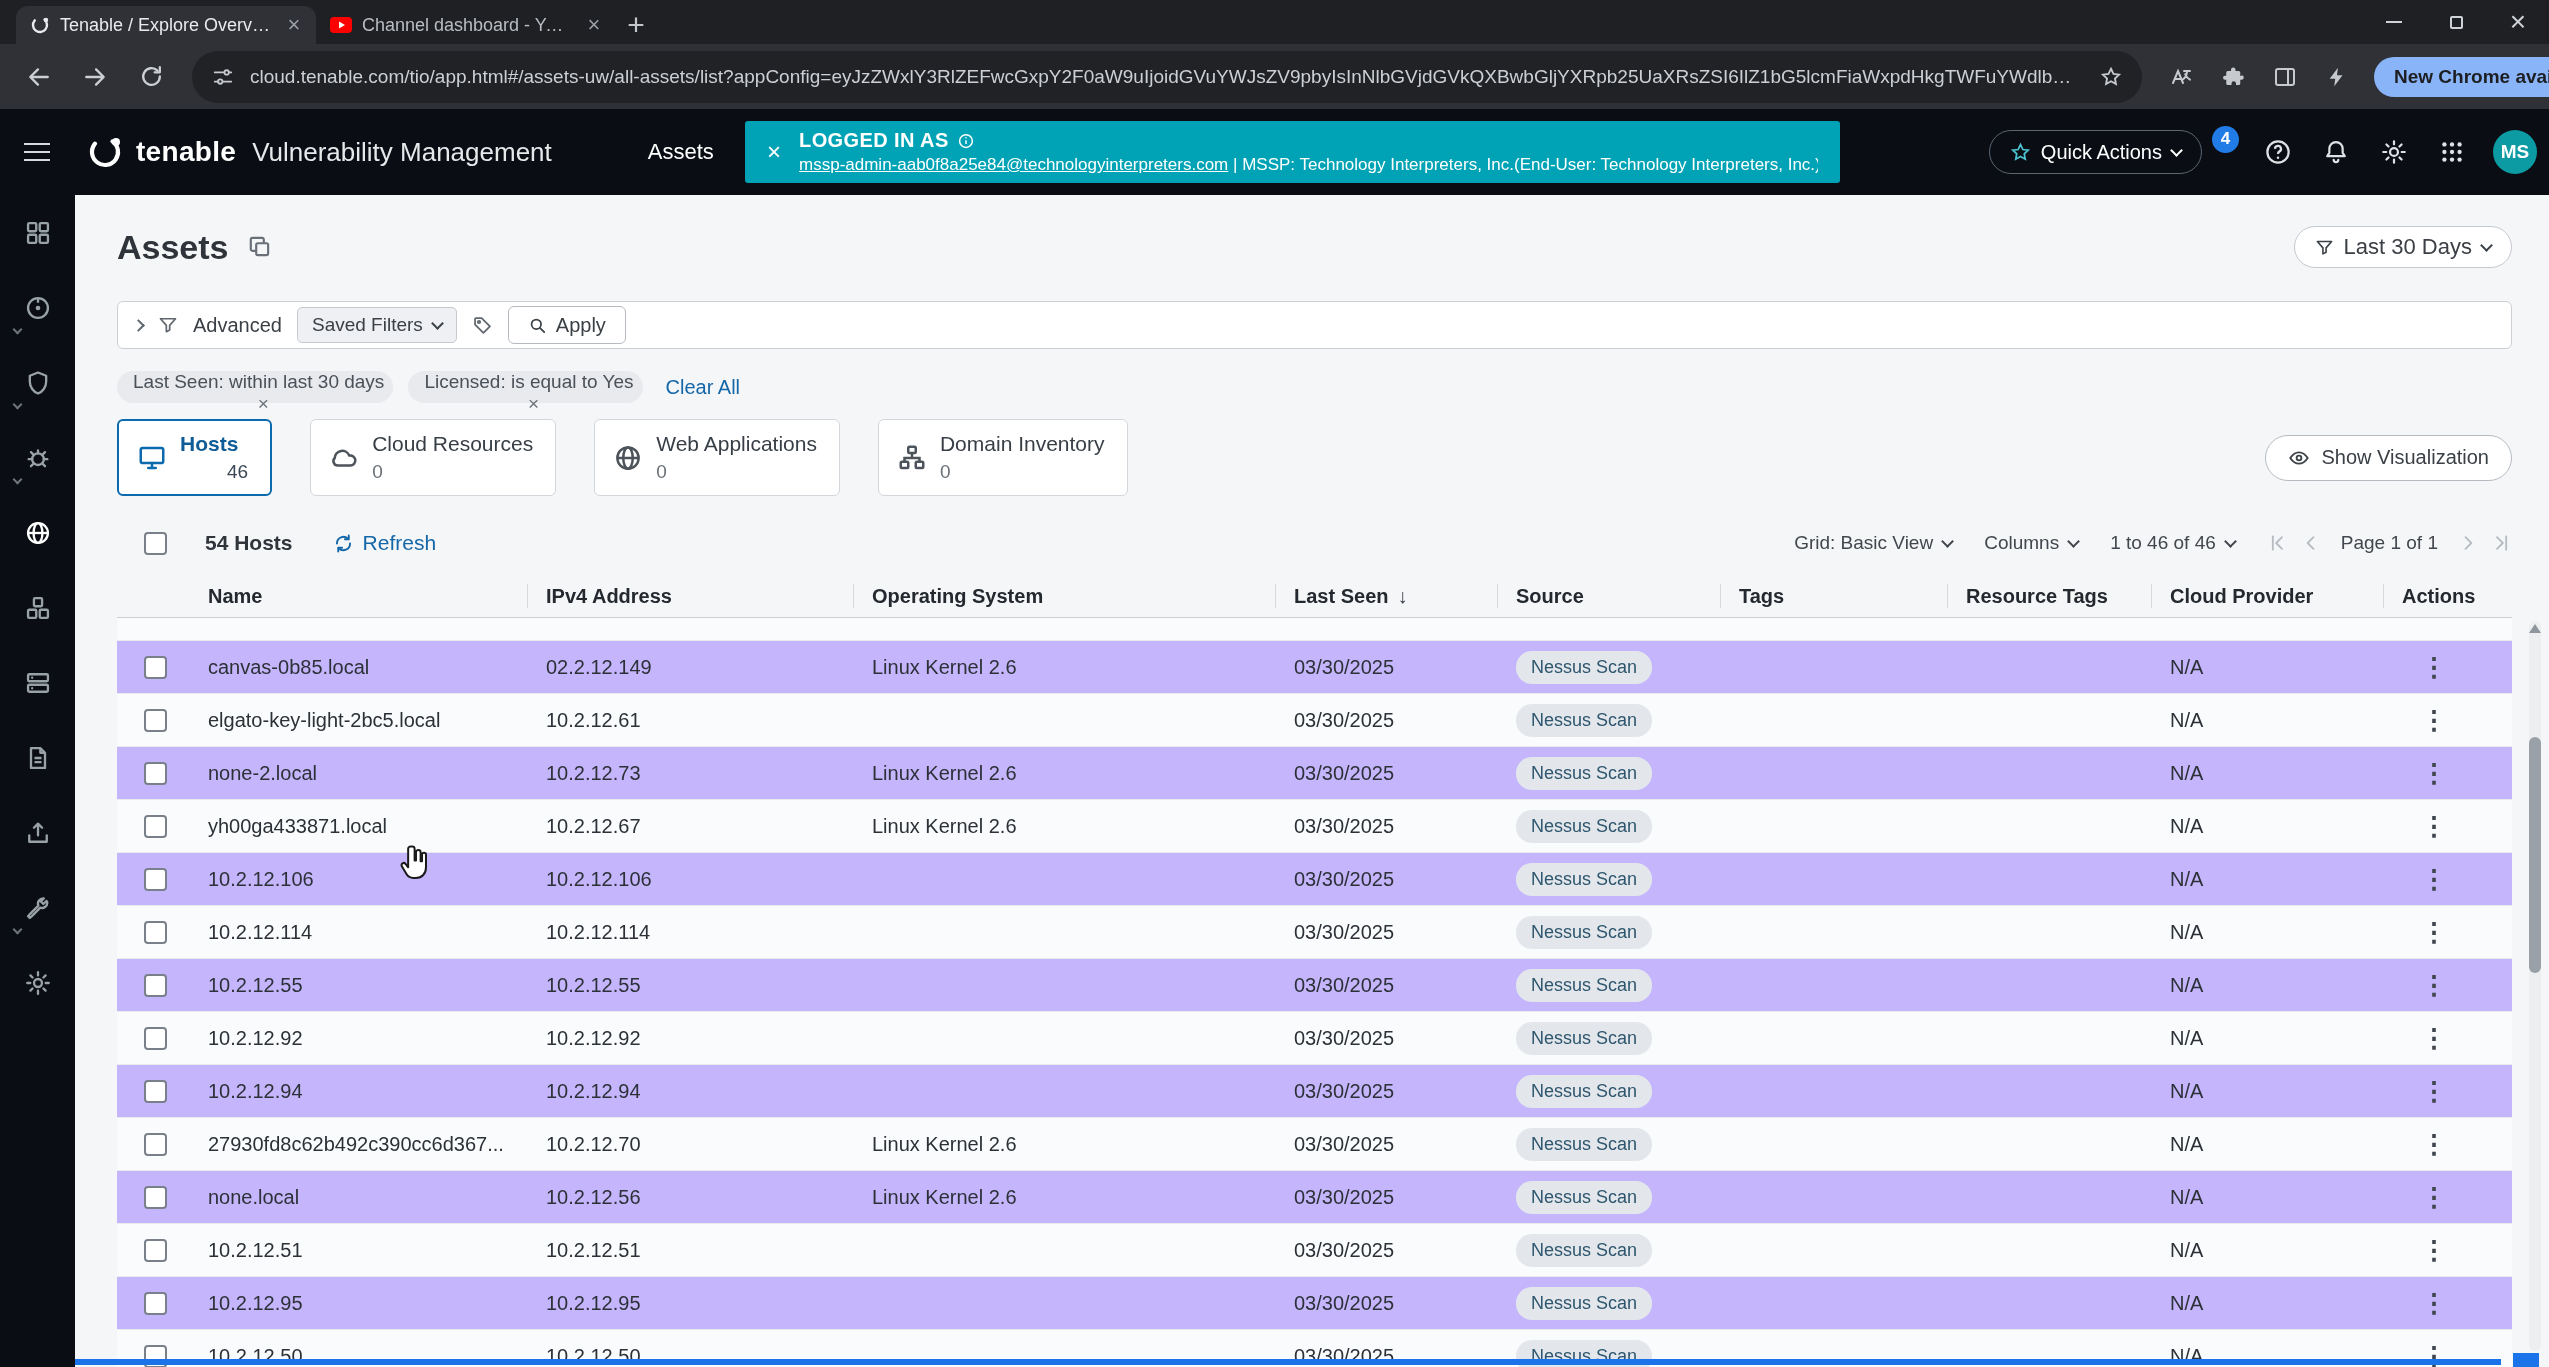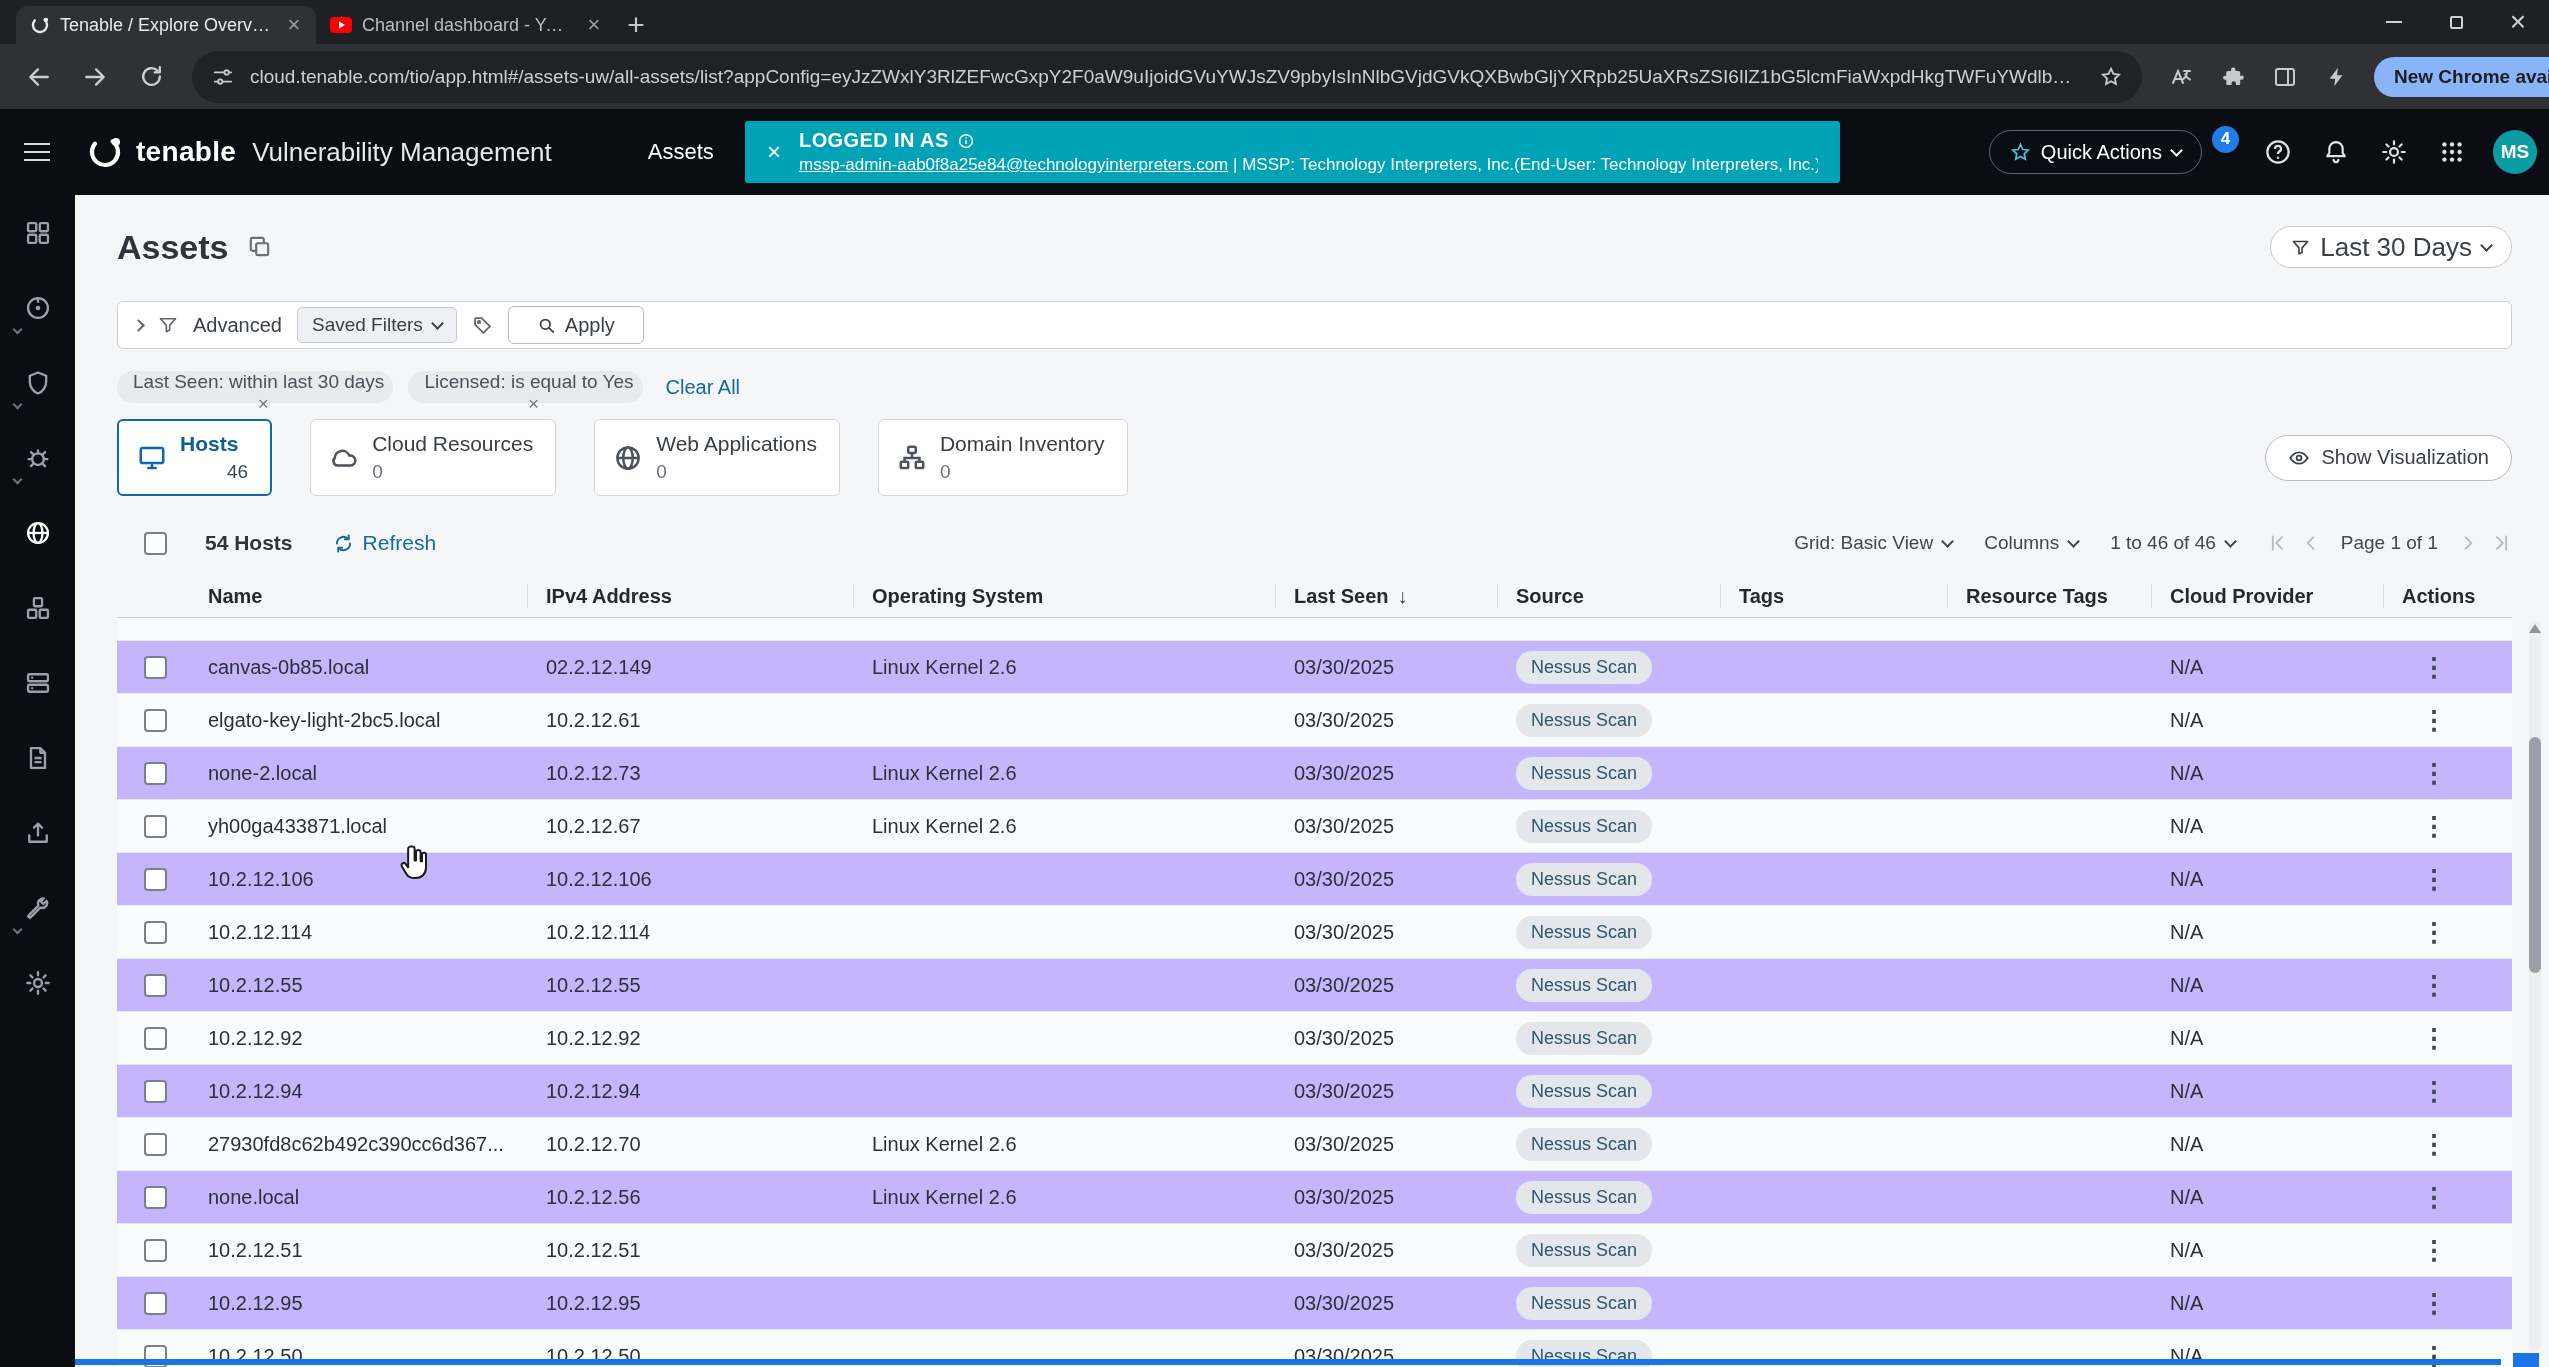--- a/index.html
+++ b/index.html
@@ -57,32 +57,32 @@
   .subchev { position:absolute; left:14px; bottom:12px; width:7px; height:7px; border-right:2px solid #6d747c; border-bottom:2px solid #6d747c; transform:rotate(45deg); }
 
   
   .main { position:absolute; left:75px; top:195px; right:0; bottom:0; background:#f5f6f8; overflow:hidden; }
   .content { height:100%; padding:28px 37px 0 42px; overflow:hidden; }
 
   .title-row { display:flex; align-items:center; height:48px; }
   .page-title { font-size:34px; font-weight:700; color:#2f343a; }
   .copy-ic { margin-left:18px; color:#6a7078; display:flex; }
   .spacer { flex:1; }
-  .btn-date { height:42px; border:1.6px solid #c6cacf; border-radius:21px; background:#fff; display:flex; align-items:center; gap:10px; padding:0 20px; font-size:26px; color:#3b4046; }
+  .btn-date { height:42px; border:1.6px solid #c6cacf; border-radius:21px; background:#fff; display:flex; align-items:center; gap:10px; padding:0 20px; font-size:22px; color:#3b4046; }
 
   .chev { display:inline-block; width:9px; height:9px; border-right:2.2px solid currentColor; border-bottom:2.2px solid currentColor; transform:rotate(45deg); margin-top:-4px; }
   .chev-r { transform:rotate(-45deg); margin:0; }
 
   .filterbar { margin-top:30px; height:48px; background:#fff; border:1.6px solid #ccd0d5; border-radius:6px; display:flex; align-items:center; padding:0 16px; gap:15px; }
   .fb-ic { color:#5f666d; display:flex; align-items:center; }
   .fb-advanced { font-size:20px; color:#3b4046; }
   .pill-saved { height:36px; background:#eef0f3; border:1.5px solid #c6cacf; border-radius:5px; display:flex; align-items:center; gap:10px; padding:0 14px; font-size:19px; color:#3b4046; }
   .search-input { flex:1; border:none; outline:none; background:transparent; font-size:20px; color:#333; font-family:inherit; }
   .search-input::placeholder { color:#959ba2; }
-  .btn-apply { height:38px; border:1.6px solid #b6bbc1; border-radius:6px; background:#fff; display:flex; align-items:center; gap:9px; padding:0 28px; font-size:20px; color:#3b4046; }
+  .btn-apply { height:38px; border:1.6px solid #b6bbc1; border-radius:6px; background:#fff; display:flex; align-items:center; gap:9px; padding:0 19px; font-size:20px; color:#3b4046; }
 
   .chips-row { margin-top:22px; height:32px; display:flex; align-items:center; gap:15px; }
   .chip { height:32px; background:#e8eaed; border-radius:16px; display:flex; align-items:center; padding:0 9px 0 16px; font-size:19px; color:#4b5159;flex-direction:column; }
   .chip-x { margin-left:9px; color:#6d747c; font-size:19px; width:22px; text-align:center; }
   .chip-x::before { content:"\00D7"; }
   .clear-all { font-size:20px; color:#1467a8; margin-left:8px; }
 
   .cards-row { margin-top:16px; height:77px; display:flex; align-items:center; gap:38px; }
   .card { height:77px; background:#fff; border:1.6px solid #d3d7db; border-radius:6px; display:flex; align-items:center; gap:13px; padding:0 22px 0 18px; }
   .card .c-ic { color:#4d535a; display:flex; }

